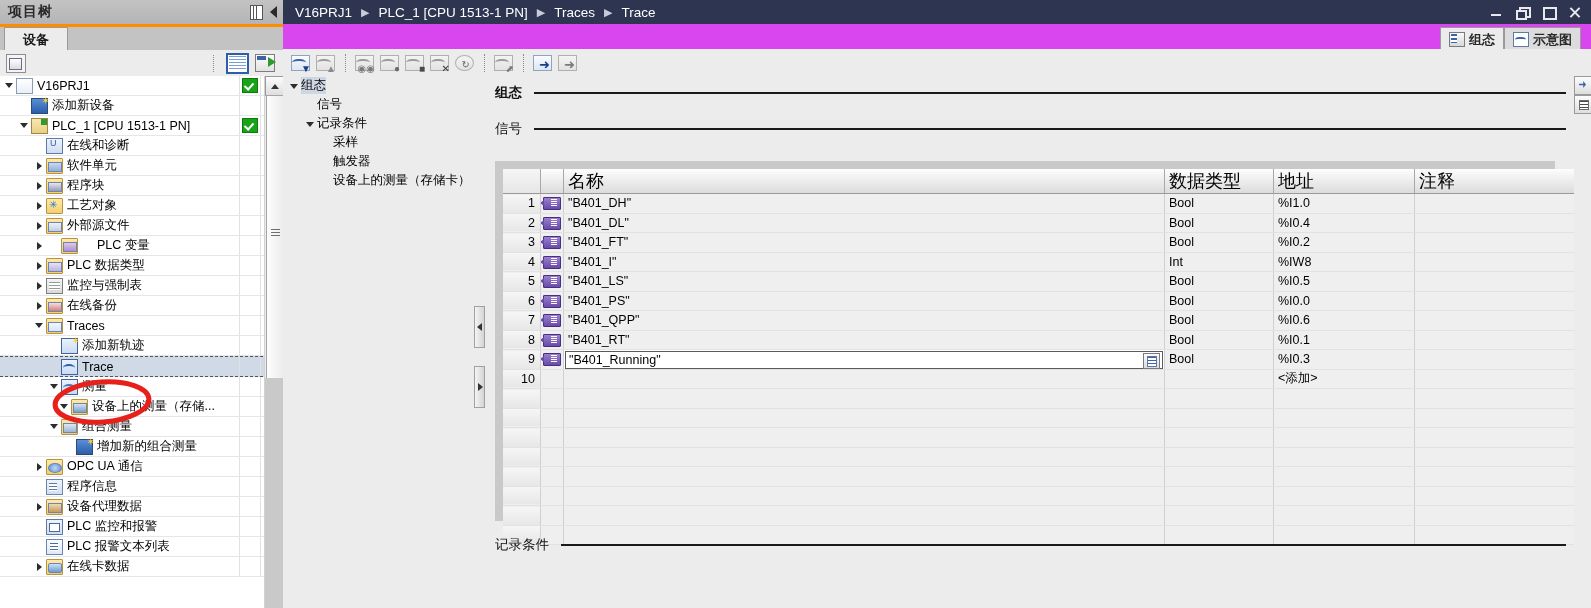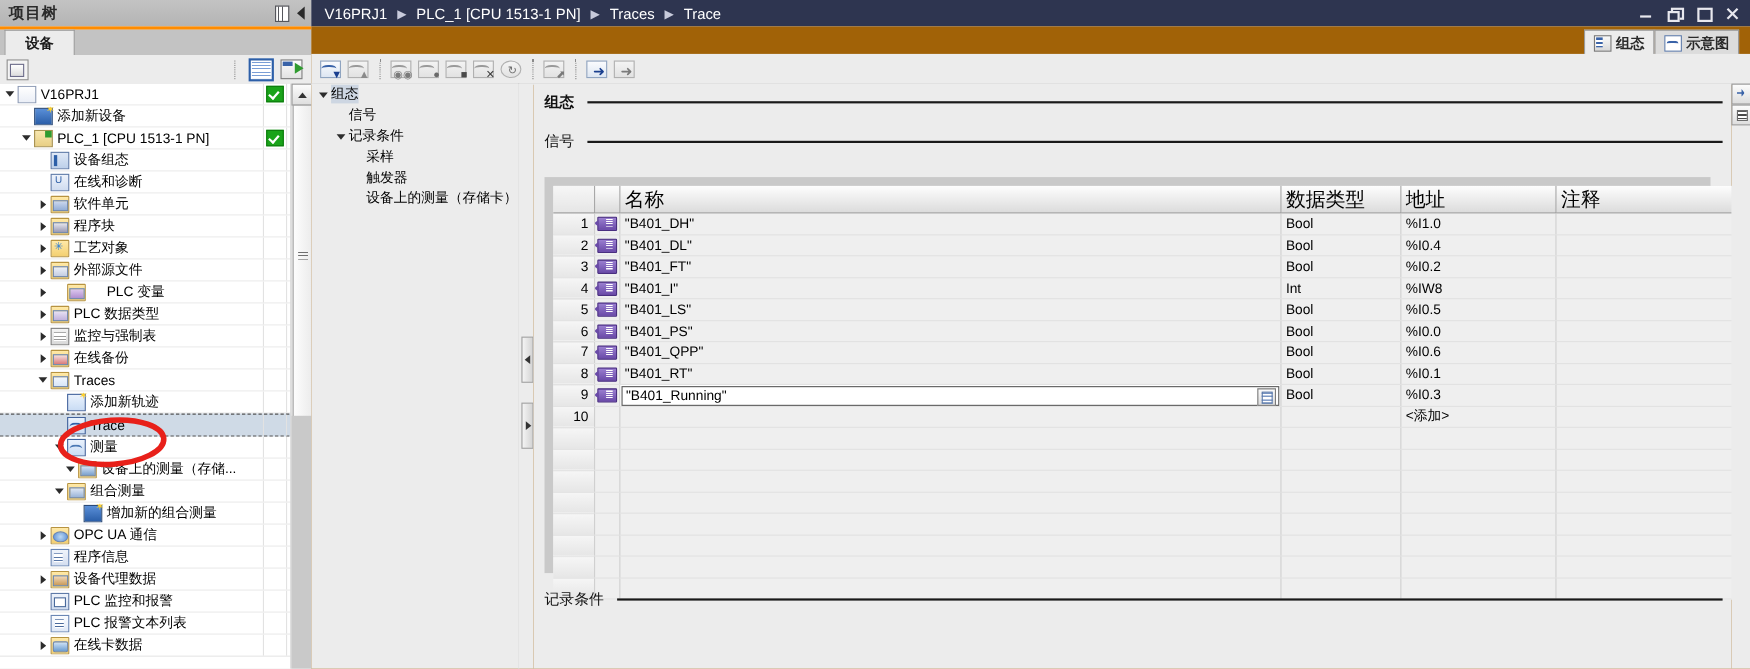--- a/index.html
+++ b/index.html
@@ -142,21 +142,21 @@
     background:linear-gradient(#fcfcfc,#dedede);border:1px solid #9a9a9a;cursor:pointer;}
   .sb-up::after{content:"";position:absolute;left:5px;top:7px;width:0;height:0;
     border-left:4px solid transparent;border-right:4px solid transparent;border-bottom:5px solid #333;}
   .sb-thumb{position:absolute;left:1px;top:19px;width:17px;height:283px;
     background:linear-gradient(90deg,#fdfdfd,#ebebeb);border:1px solid #a6a6a6;cursor:pointer;}
   .sb-thumb::after{content:"";position:absolute;left:4px;top:133px;width:9px;height:7px;
     background:repeating-linear-gradient(#6e6e6e 0 1px,transparent 1px 3px);}
   .sb-trough{position:absolute;left:0;top:302px;width:19px;height:230px;background:#c9c9c9;}
 
   
-  .main{position:absolute;left:283px;top:24px;width:1308px;height:584px;background:#a16207;}
+  .main{position:absolute;left:283px;top:24px;width:1308px;height:584px;background:#d946ef;}
 
   
   .rtabs{position:absolute;right:10px;top:2px;display:flex;align-items:flex-end;height:25px;}
   .rtab{height:23px;padding:0 8px;display:flex;align-items:center;gap:4px;
     border:1px solid #9a9a9a;border-bottom:none;background:#dcdcdc;font-size:13px;font-weight:bold;
     color:#2a2a2a;cursor:pointer;}
   .rtab.active{background:#ececec;}
   .ic-cfg{width:14px;height:13px;position:relative;background:linear-gradient(#fafafa,#d8d8d8);border:1px solid #7a7a7a;}
   .ic-cfg::after{content:"";position:absolute;left:1px;top:1px;width:6px;height:9px;
     background:repeating-linear-gradient(#3a63a8 0 2px,#fff 2px 4px);}
@@ -310,29 +310,20 @@
         <div class="col-chk">
           <span class="chk"></span>
         </div>
         <div class="col-dot">
           <span class="dot"></span>
         </div>
       </div>
       <div class="trow">
         <div class="tw-name" style="padding-left: 34px;">
           <span class="exp"></span>
-          <span class="tico i-devcfg"></span>
-          <span class="tw-label">设备组态</span>
-        </div>
-        <div class="col-chk"></div>
-        <div class="col-dot"></div>
-      </div>
-      <div class="trow">
-        <div class="tw-name" style="padding-left: 34px;">
-          <span class="exp"></span>
           <span class="tico i-online"></span>
           <span class="tw-label">在线和诊断</span>
         </div>
         <div class="col-chk"></div>
         <div class="col-dot"></div>
       </div>
       <div class="trow">
         <div class="tw-name" style="padding-left: 34px;">
           <span class="exp closed"></span>
           <span class="tico i-folder i-sw"></span>

